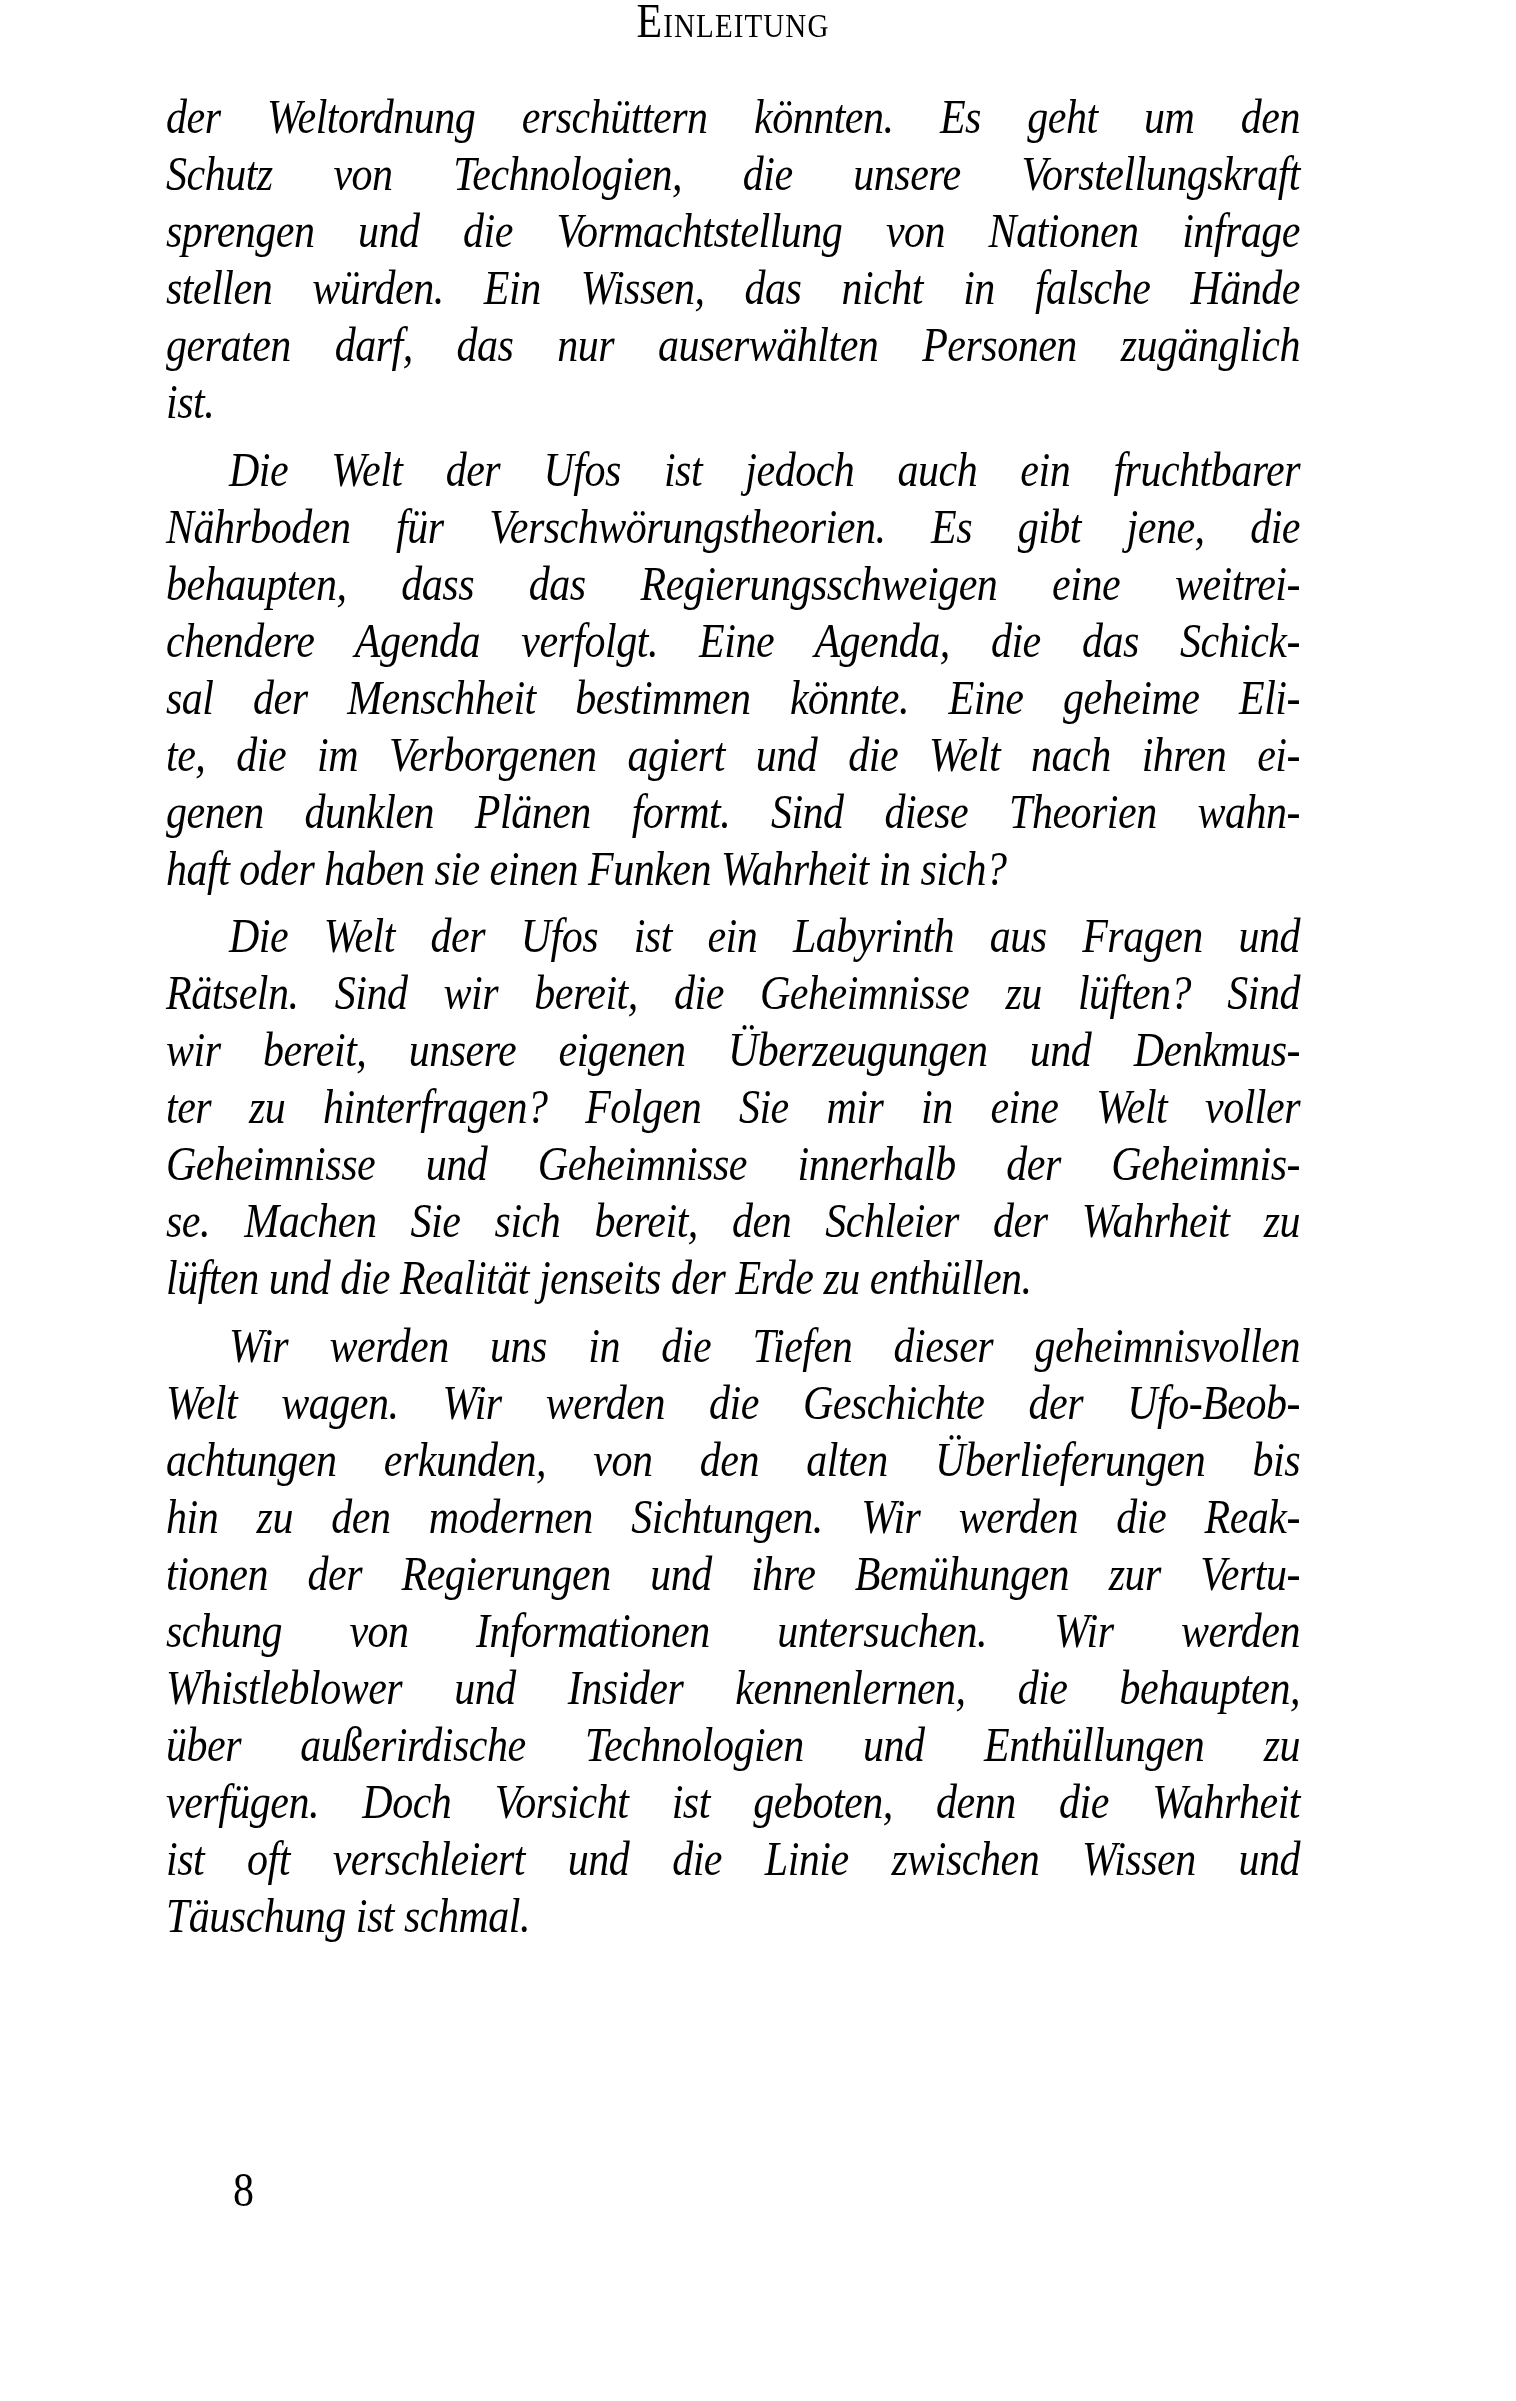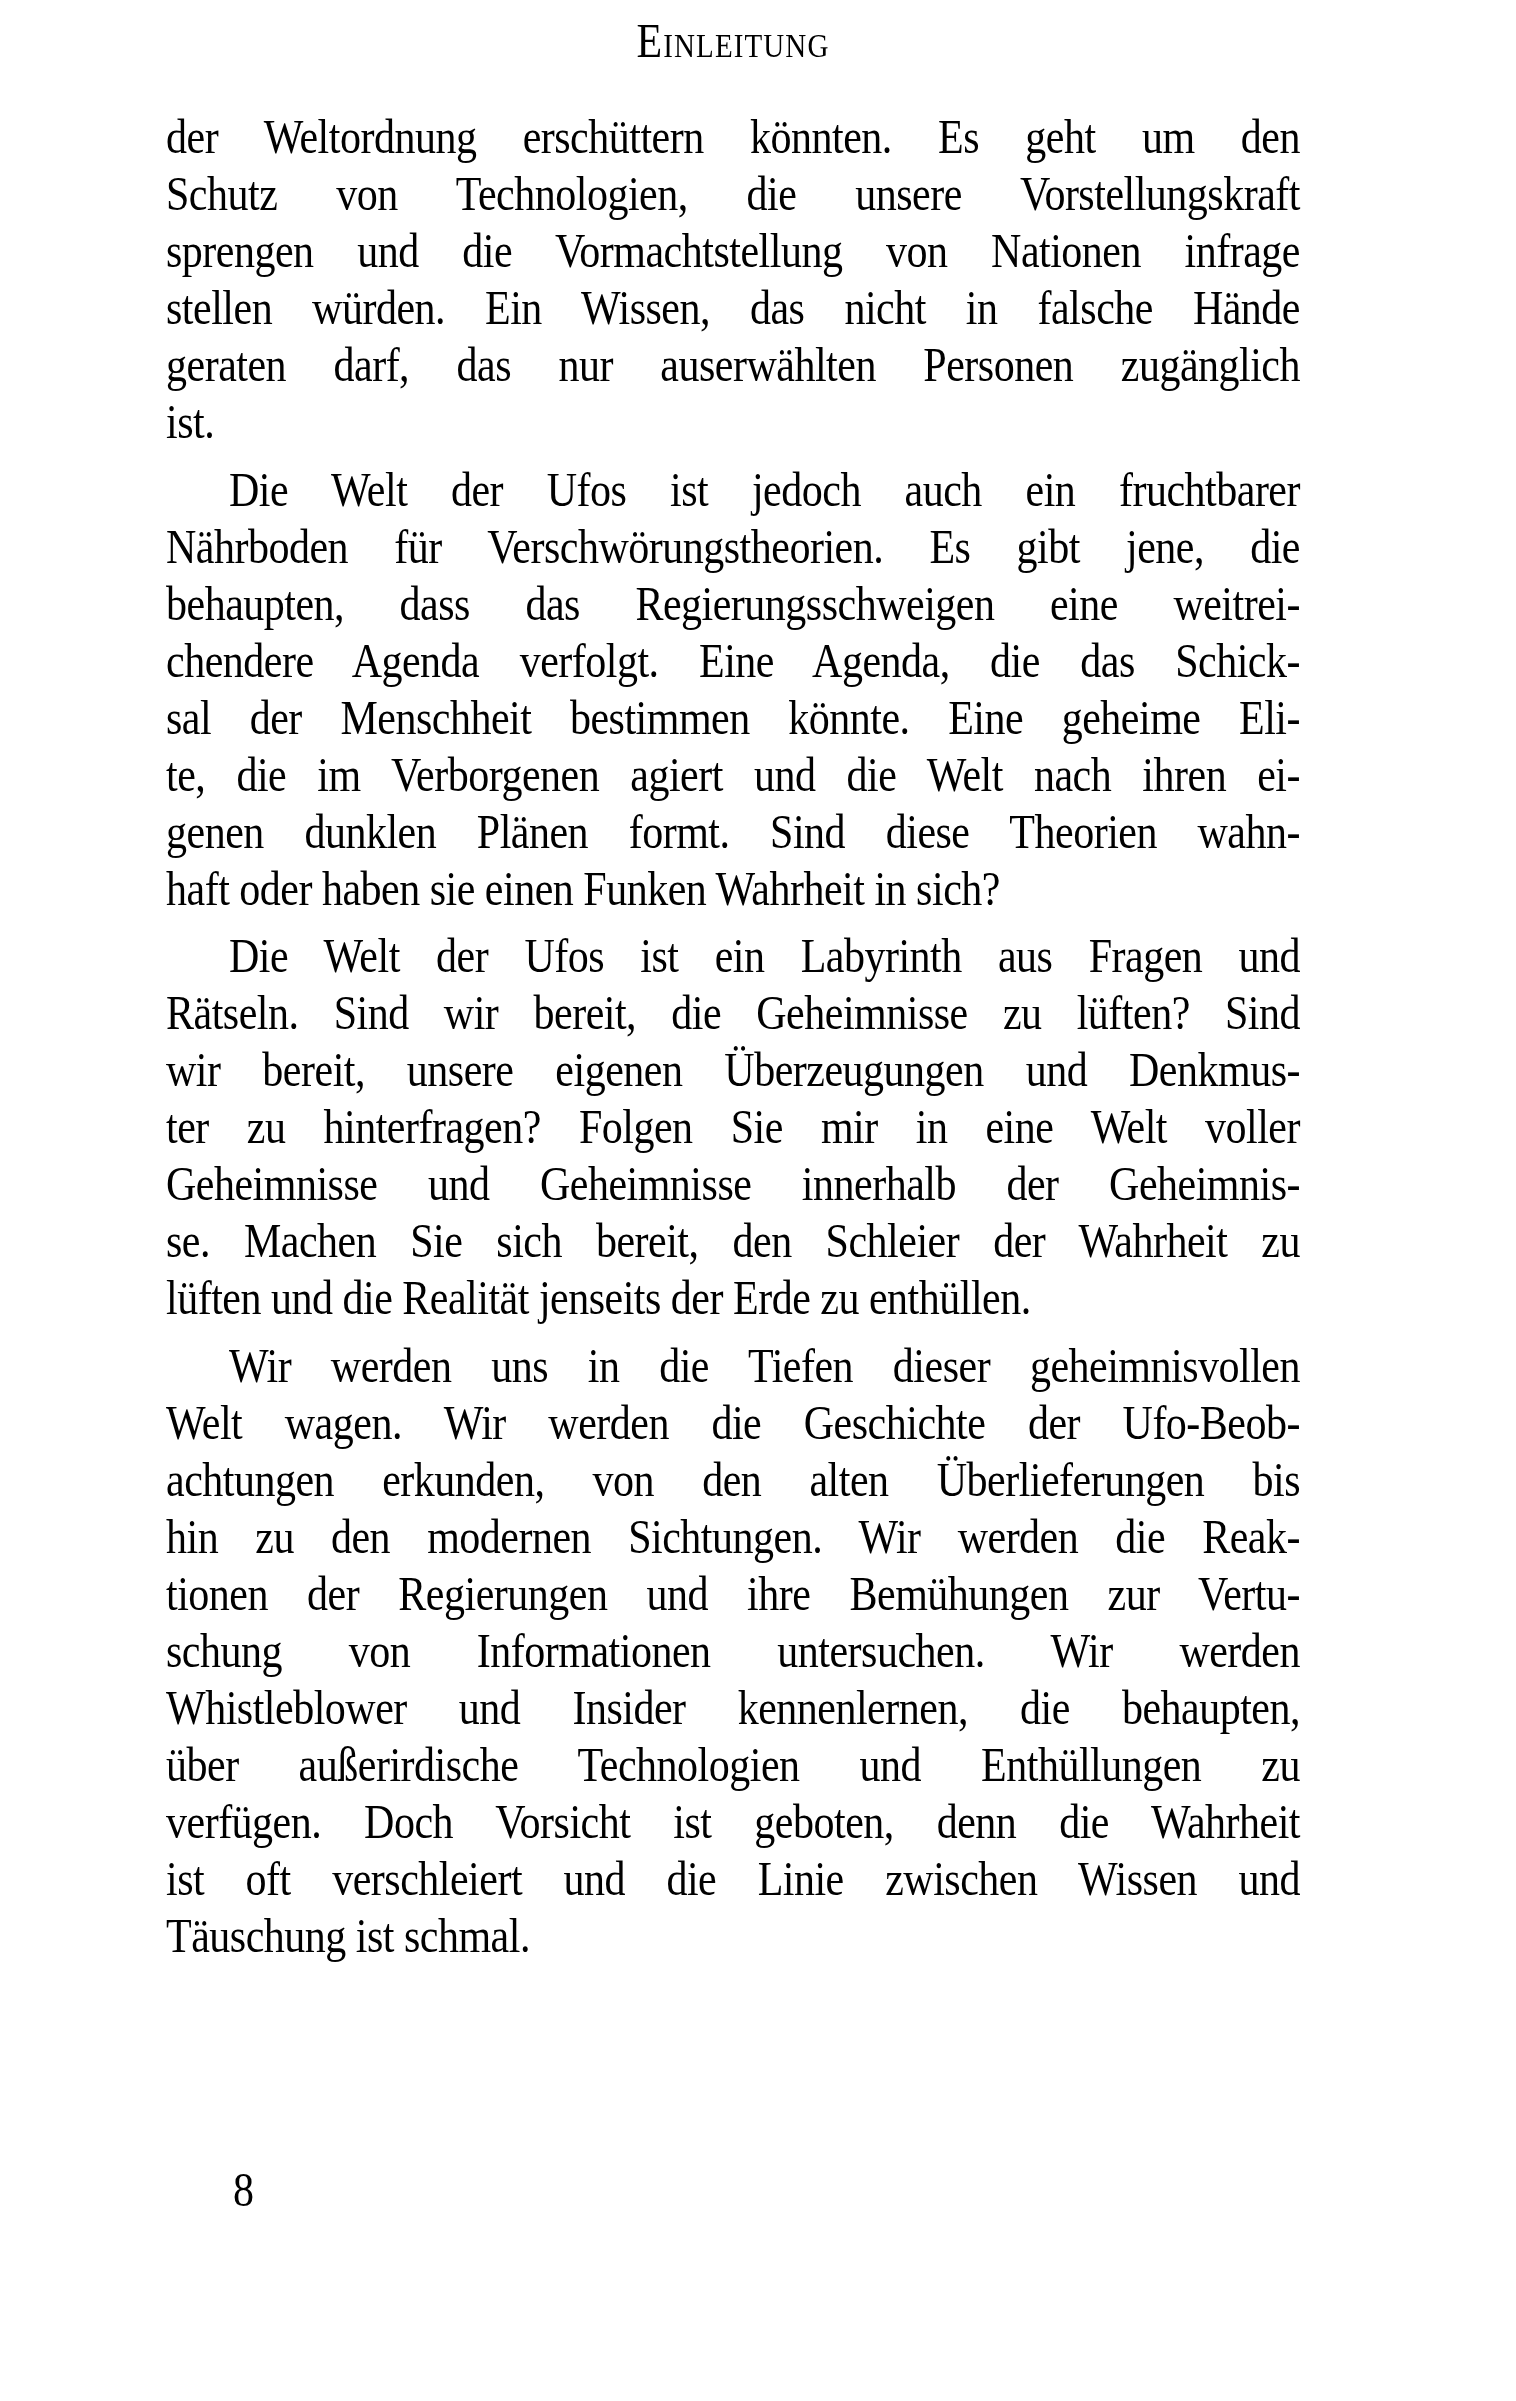--- a/index.html
+++ b/index.html
@@ -13,35 +13,35 @@
     background: #ffffff;
     color: #000000;
     font-family: "Liberation Serif", "DejaVu Serif", serif;
     overflow: hidden;
   }
   .content {
     position: absolute;
     left: 166px;
     top: 0;
     width: 1134px;
-    margin-top: 20px;
   }
   .chapter-heading {
     margin: 0 0 47px 0;
     font-size: 42px;
     font-weight: normal;
     font-variant: small-caps;
     letter-spacing: 1.1px;
     line-height: 1;
     text-align: center;
     transform: scaleY(1.15);
     transform-origin: center center;
   }
   .paragraph {
     margin: 0 0 10.7px 0;
+    font-style: italic;
   }
   .paragraph:last-child {
     margin-bottom: 0;
   }
   .line {
     font-size: 42px;
     line-height: 57px;
     letter-spacing: -0.5px;
     text-align: justify;
     text-align-last: justify;

